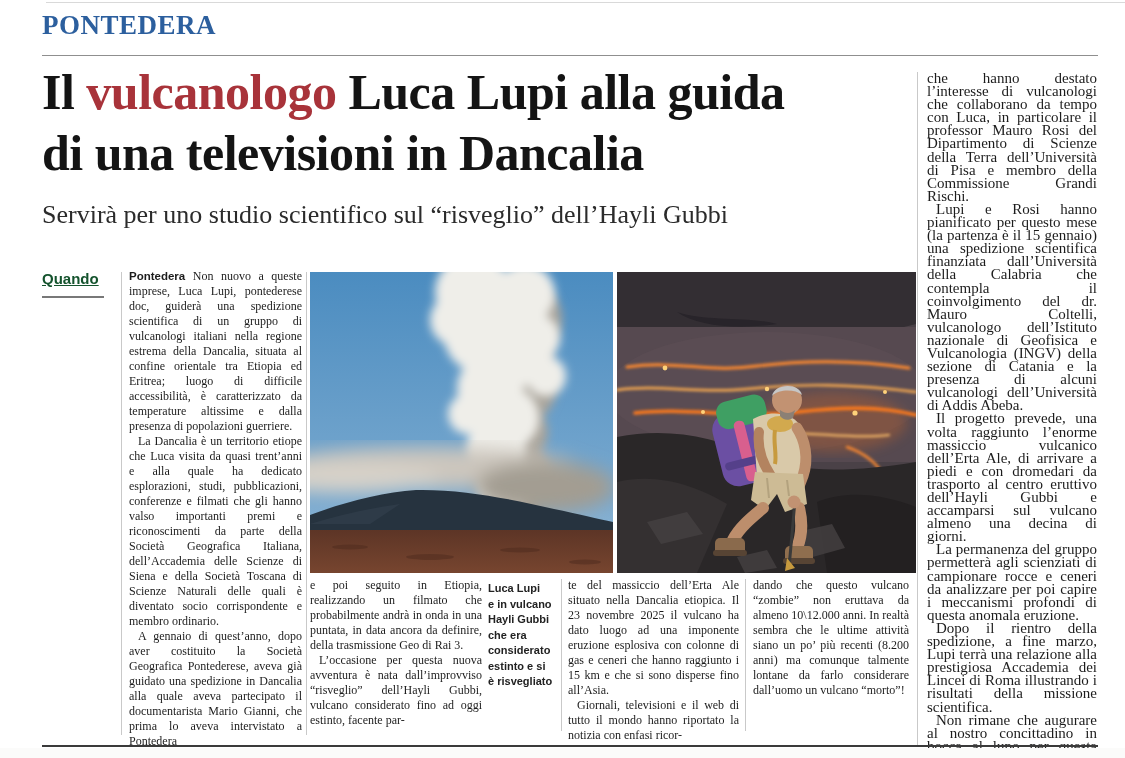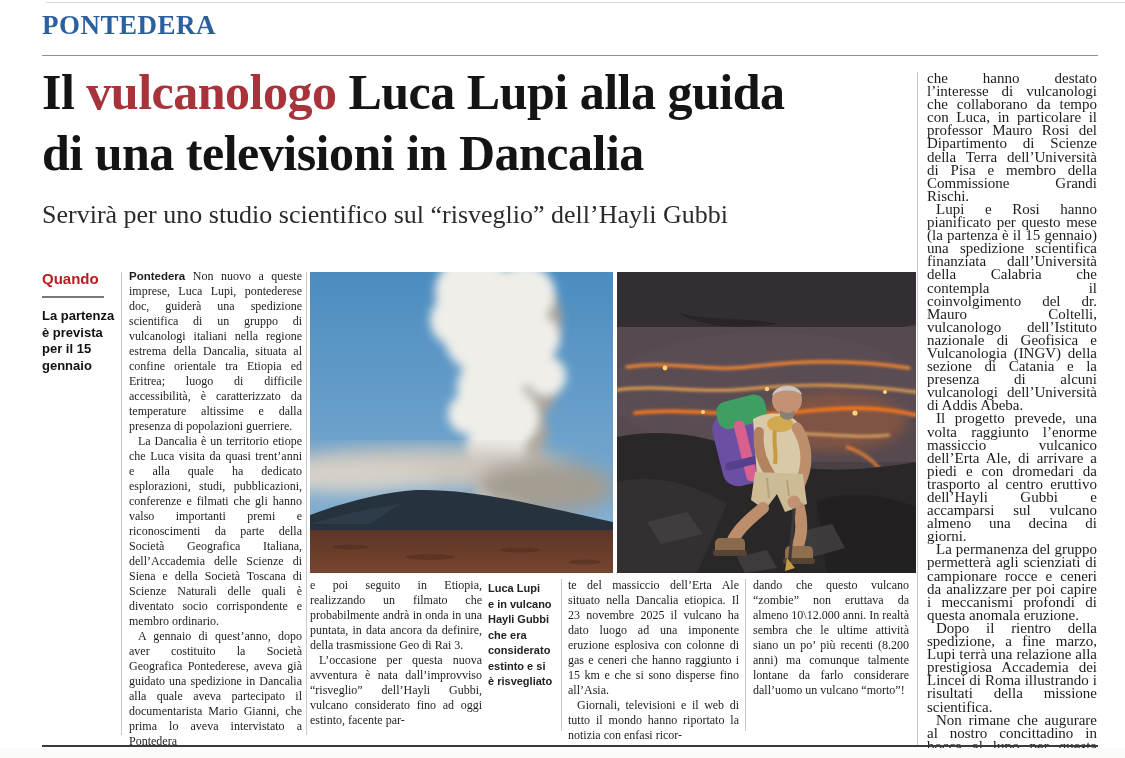--- a/index.html
+++ b/index.html
@@ -14,21 +14,21 @@
   .headline .hl-red{color:#a8333a;}
   .subhead{position:absolute;left:42px;top:200px;width:872px;font-size:26px;color:#2b2b2b;}
   .vrule{position:absolute;width:1px;background:#c9c9c9;}
   .body-col{position:absolute;font-size:12px;line-height:15px;text-align:justify;
             color:#1c1c1c;hyphens:auto;}
   .body-col p{margin:0;}
   .body-col p.ind{text-indent:9px;}
   .lead-label{font-family:"Liberation Sans", sans-serif;font-weight:bold;font-size:11.5px;}
   .small-col{font-size:15px;line-height:13.1px;}
   .sidebar{position:absolute;left:42px;top:270px;width:76px;font-family:"Liberation Sans", sans-serif;}
-  .sidebar-kicker{color:#b91c1c;font-weight:bold;font-size:15px;}
+  .sidebar-kicker{color:#14532d;font-weight:bold;font-size:15px;text-decoration:underline;}
   .sidebar-rule{width:62px;height:2px;background:#787878;margin-top:9px;}
   .sidebar-note{margin-top:10px;font-weight:bold;font-size:13px;line-height:16.5px;
                 color:#111;white-space:pre-line;}
   .photo{position:absolute;top:272px;overflow:hidden;}
   .caption{position:absolute;left:488px;top:581px;width:70px;
            font-family:"Liberation Sans", sans-serif;font-size:11px;line-height:15.5px;
            font-weight:600;color:#222;white-space:pre-line;}
   .bottom-rule{position:absolute;left:42px;top:745px;width:1056px;height:2px;background:#3a3a3a;}
   .bottom-strip{position:absolute;left:0;top:748px;width:1125px;height:10px;background:#fbfbfa;}
 </style>
@@ -44,24 +44,20 @@
 
   <div class="headline">
     <div><span>Il </span><span class="hl-red">vulcanologo</span><span> Luca Lupi alla guida</span></div>
     <div>di una televisioni in Dancalia</div>
   </div>
   <div class="subhead">Servirà per uno studio scientifico sul “risveglio” dell’Hayli Gubbi</div>
 
   <div class="sidebar">
     <div class="sidebar-kicker">Quando</div>
     <div class="sidebar-rule"></div>
-    <div class="sidebar-note">La partenza
-è prevista
-per il 15
-gennaio</div>
   </div>
 
   <div class="vrule" style="left:121px;top:272px;height:463px;"></div>
   <div class="vrule" style="left:306px;top:272px;height:463px;"></div>
   <div class="vrule" style="left:561px;top:579px;height:152px;"></div>
   <div class="vrule" style="left:745px;top:579px;height:152px;"></div>
   <div class="vrule" style="left:917px;top:72px;height:674px;"></div>
 
   <div class="body-col" style="left:129px;top:269px;width:173px;height:466px;">
     <p><span class="lead-label">Pontedera</span><span> Non nuovo a queste imprese, Luca Lupi, pontederese doc, guiderà una spedizione scientifica di un gruppo di vulcanologi italiani nella regione estrema della Dancalia, situata al confine orientale tra Etiopia ed Eritrea; luogo di difficile accessibilità, è caratterizzato da temperature altissime e dalla presenza di popolazioni guerriere.</span></p>

